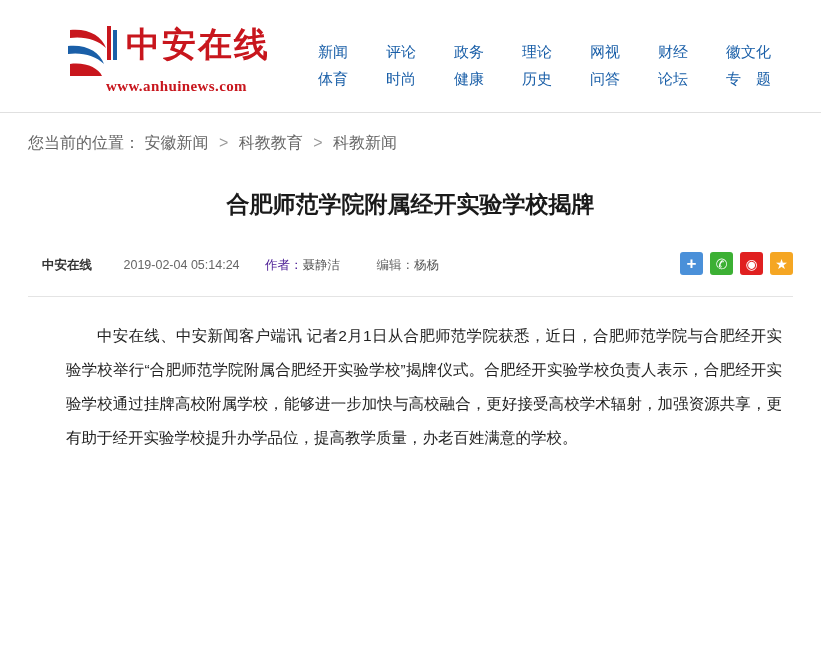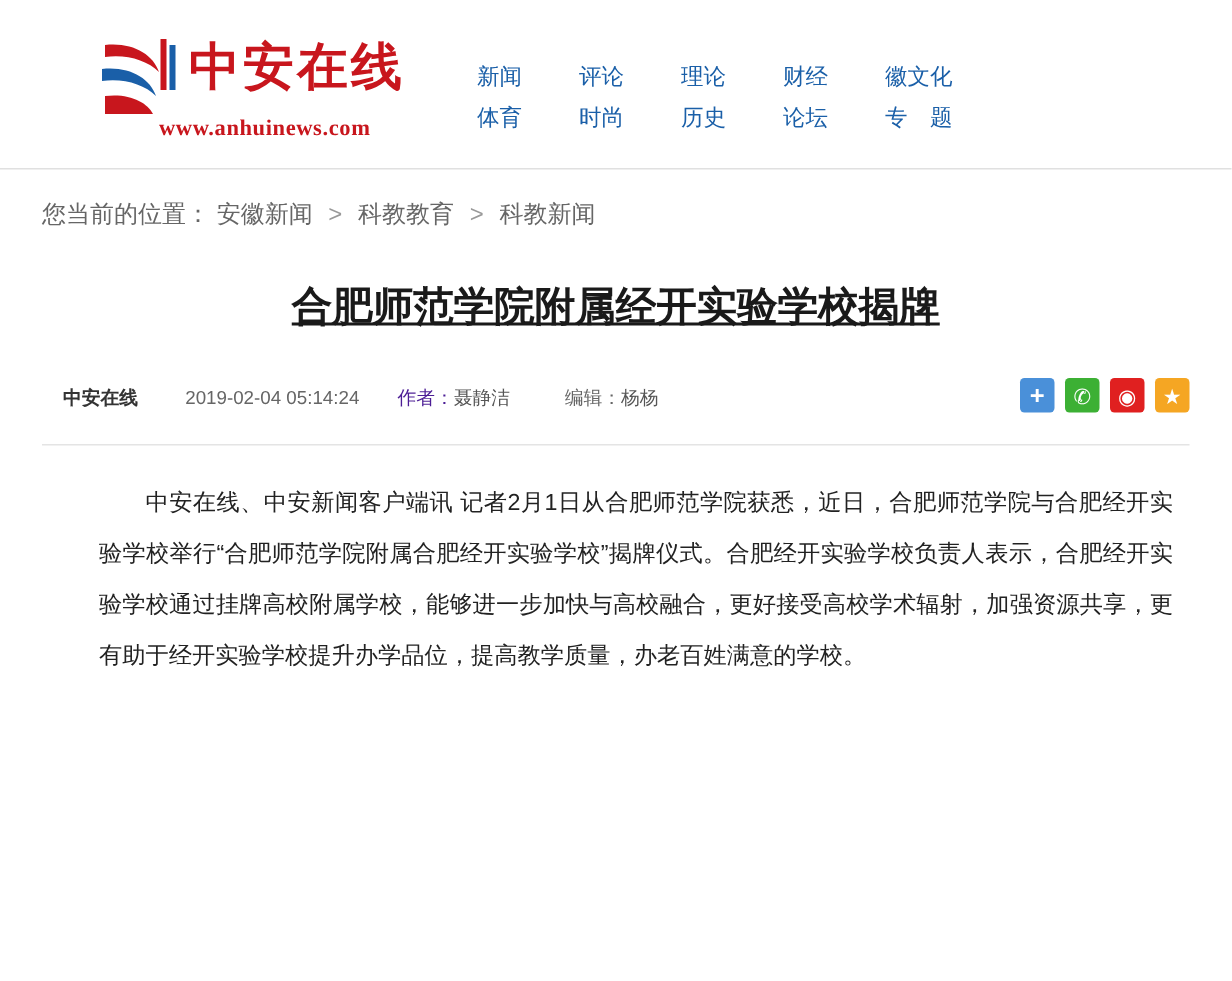--- a/index.html
+++ b/index.html
@@ -100,27 +100,26 @@
   
   .article {
     position: absolute;
     left: 0;
     top: 160px;
     width: 821px;
   }
   .article-title {
     text-align: center;
     font-family: "Liberation Sans", sans-serif;
-    font-size: 27px;
+    font-size: 23px;
     font-weight: bold;
     color: #1a1a1a;
     line-height: 40px;
     margin: 24px 0 0 0;
     padding: 0 60px;
-    text-decoration: underline;
   }
 
   .meta-row {
     position: relative;
     margin-top: 28px;
     height: 30px;
     padding: 0 28px 0 42px;
   }
   .meta-left {
     position: absolute;
@@ -197,22 +196,30 @@
   <div class="nav">
     <div class="nav-col">
       <div class="nav-item">新闻</div>
       <div class="nav-item">体育</div>
     </div>
     <div class="nav-col">
       <div class="nav-item">评论</div>
       <div class="nav-item">时尚</div>
     </div>
     <div class="nav-col">
+      <div class="nav-item">政务</div>
+      <div class="nav-item">健康</div>
+    </div>
+    <div class="nav-col">
       <div class="nav-item">理论</div>
       <div class="nav-item">历史</div>
+    </div>
+    <div class="nav-col">
+      <div class="nav-item">网视</div>
+      <div class="nav-item">问答</div>
     </div>
     <div class="nav-col">
       <div class="nav-item">财经</div>
       <div class="nav-item">论坛</div>
     </div>
     <div class="nav-col wide">
       <div class="nav-item">徽文化</div>
       <div class="nav-item">专　题</div>
     </div>
   </div>

